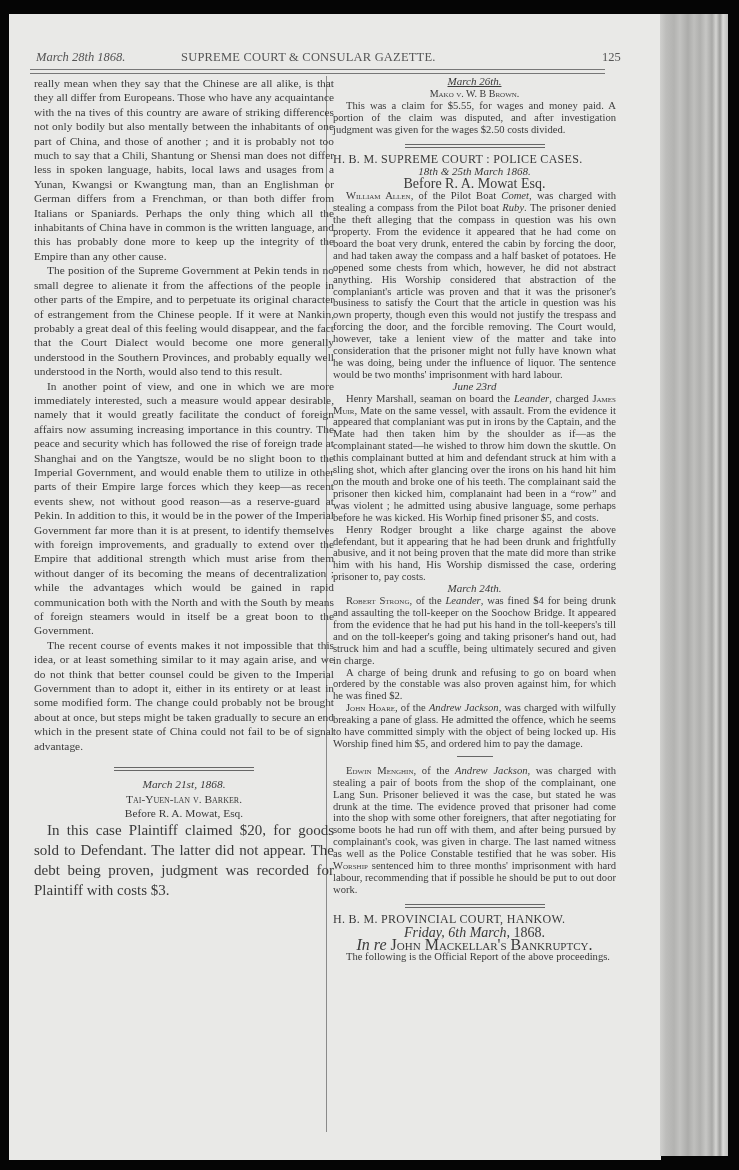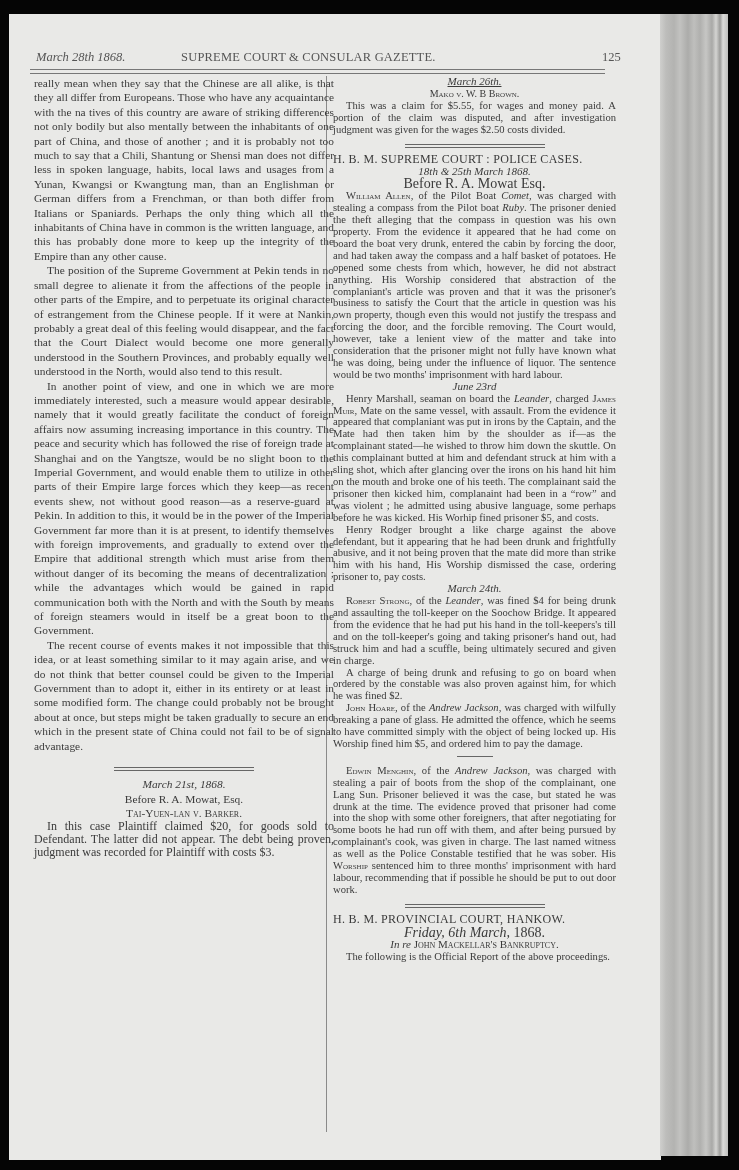--- a/index.html
+++ b/index.html
@@ -57,23 +57,23 @@
 
 <div class="col left">
   <p class="noindent">really mean when they say that the Chinese are all alike, is that they all differ from Europeans. Those who have any acquaintance with the na tives of this country are aware of striking differences not only bodily but also mentally between the inhabitants of one part of China, and those of another ; and it is probably not too much to say that a Chili, Shantung or Shensi man does not differ less in spoken language, habits, local laws and usages from a Yunan, Kwangsi or Kwangtung man, than an Englishman or German differs from a Frenchman, or than both differ from Italians or Spaniards. Perhaps the only thing which all the inhabitants of China have in common is the written language, and this has probably done more to keep up the integrity of the Empire than any other cause.</p>
   <p>The position of the Supreme Government at Pekin tends in no small degree to alienate it from the affections of the people in other parts of the Empire, and to perpetuate its original character of estrangement from the Chinese people. If it were at Nankin, probably a great deal of this feeling would disappear, and the fact that the Court Dialect would become one more generally understood in the Southern Provinces, and probably equally well understood in the North, would also tend to this result.</p>
   <p>In another point of view, and one in which we are more immediately interested, such a measure would appear desirable, namely that it would greatly facilitate the conduct of foreign affairs now assuming increasing importance in this country. The peace and security which has followed the rise of foreign trade at Shanghai and on the Yangtsze, would be no slight boon to the Imperial Government, and would enable them to utilize in other parts of their Empire large forces which they keep—as recent events shew, not without good reason—as a reserve-guard at Pekin. In addition to this, it would be in the power of the Imperial Government far more than it is at present, to identify themselves with foreign improvements, and gradually to extend over the Empire that additional strength which must arise from them without danger of its becoming the means of decentralization ; while the advantages which would be gained in rapid communication both with the North and with the South by means of foreign steamers would in itself be a great boon to the Government.</p>
   <p>The recent course of events makes it not impossible that this idea, or at least something similar to it may again arise, and we do not think that better counsel could be given to the Imperial Government than to adopt it, either in its entirety or at least in some modified form. The change could probably not be brought about at once, but steps might be taken gradually to secure an end which in the present state of China could not fail to be of signal advantage.</p>
 
   <div class="orn-rule" style="margin-top:14px;"></div>
 
   <p class="center italic">March 21st, 1868.</p>
+  <p class="center sc">Tai-Yuen-lan v. Barker.</p>
   <p class="center">Before R. A. Mowat, Esq.</p>
-  <p class="center sc">Tai-Yuen-lan v. Barker.</p>
-  <p style="font-size:12px; line-height:13px;">In this case Plaintiff claimed $20, for goods sold to Defendant. The latter did not appear. The debt being proven, judgment was recorded for Plaintiff with costs $3.</p>
+  <p style="font-size:15px; line-height:20px;">In this case Plaintiff claimed $20, for goods sold to Defendant. The latter did not appear. The debt being proven, judgment was recorded for Plaintiff with costs $3.</p>
 </div>
 
 <div class="col right">
   <p class="center italic" style="font-size:11px;text-decoration:underline;">March 26th.</p>
   <p class="center sc" style="font-size:10px;">Mako v. W. B Brown.</p>
   <p>This was a claim for $5.55, for wages and money paid. A portion of the claim was disputed, and after investigation judgment was given for the wages $2.50 costs divided.</p>
 
   <div class="orn-rule"></div>
 
   <div class="heading">H. B. M. SUPREME COURT : POLICE CASES.</div>
@@ -92,15 +92,15 @@
   <p><span class="sc">John Hoare</span><span>, of the </span><span class="italic">Andrew Jackson</span><span>, was charged with wilfully breaking a pane of glass. He admitted the offence, which he seems to have committed simply with the object of being locked up. His Worship fined him $5, and ordered him to pay the damage.</span></p>
 
   <div class="orn-rule short"></div>
 
   <p><span class="sc">Edwin Menghin</span><span>, of the </span><span class="italic">Andrew Jackson</span><span>, was charged with stealing a pair of boots from the shop of the complainant, one Lang Sun. Prisoner believed it was the case, but stated he was drunk at the time. The evidence proved that prisoner had come into the shop with some other foreigners, that after negotiating for some boots he had run off with them, and after being pursued by complainant's cook, was given in charge. The last named witness as well as the Police Constable testified that he was sober. His </span><span class="sc">Worship</span><span> sentenced him to three months' imprisonment with hard labour, recommending that if possible he should be put to out door work.</span></p>
 
   <div class="orn-rule"></div>
 
   <div class="heading">H. B. M. PROVINCIAL COURT, HANKOW.</div>
   <p class="center" style="font-size:14px;"><span class="italic">Friday, 6th March,</span><span> 1868.</span></p>
-  <p class="center" style="font-size:11px;"><span class="italic">In re</span><span class="sc"> John Mackellar's Bankruptcy.</span></p>
+  <p class="center" style="font-size:16px;"><span class="italic">In re</span><span class="sc"> John Mackellar's Bankruptcy.</span></p>
   <p>The following is the Official Report of the above proceedings.</p>
 </div>
 
 </body></html>

